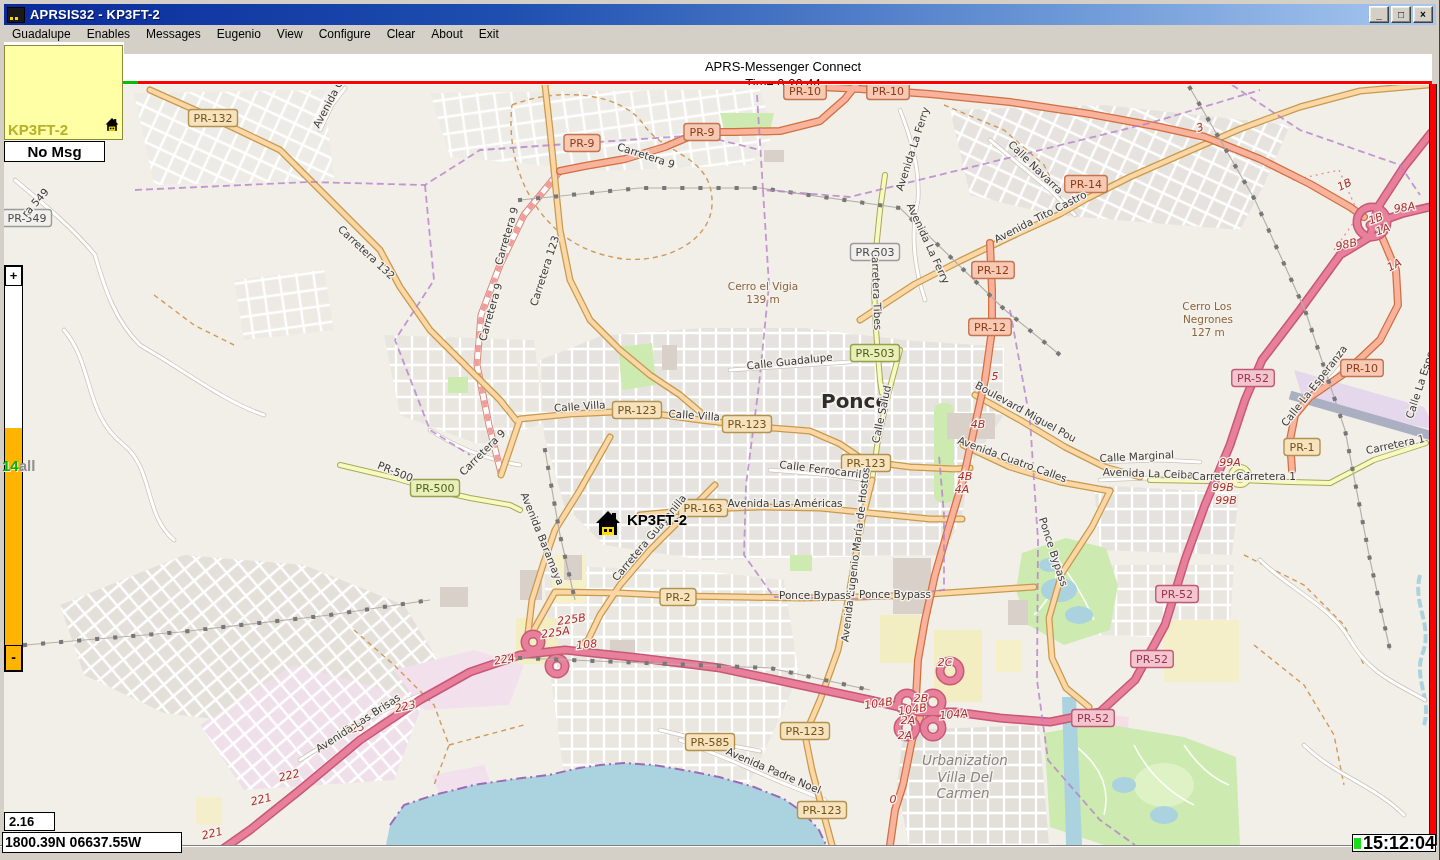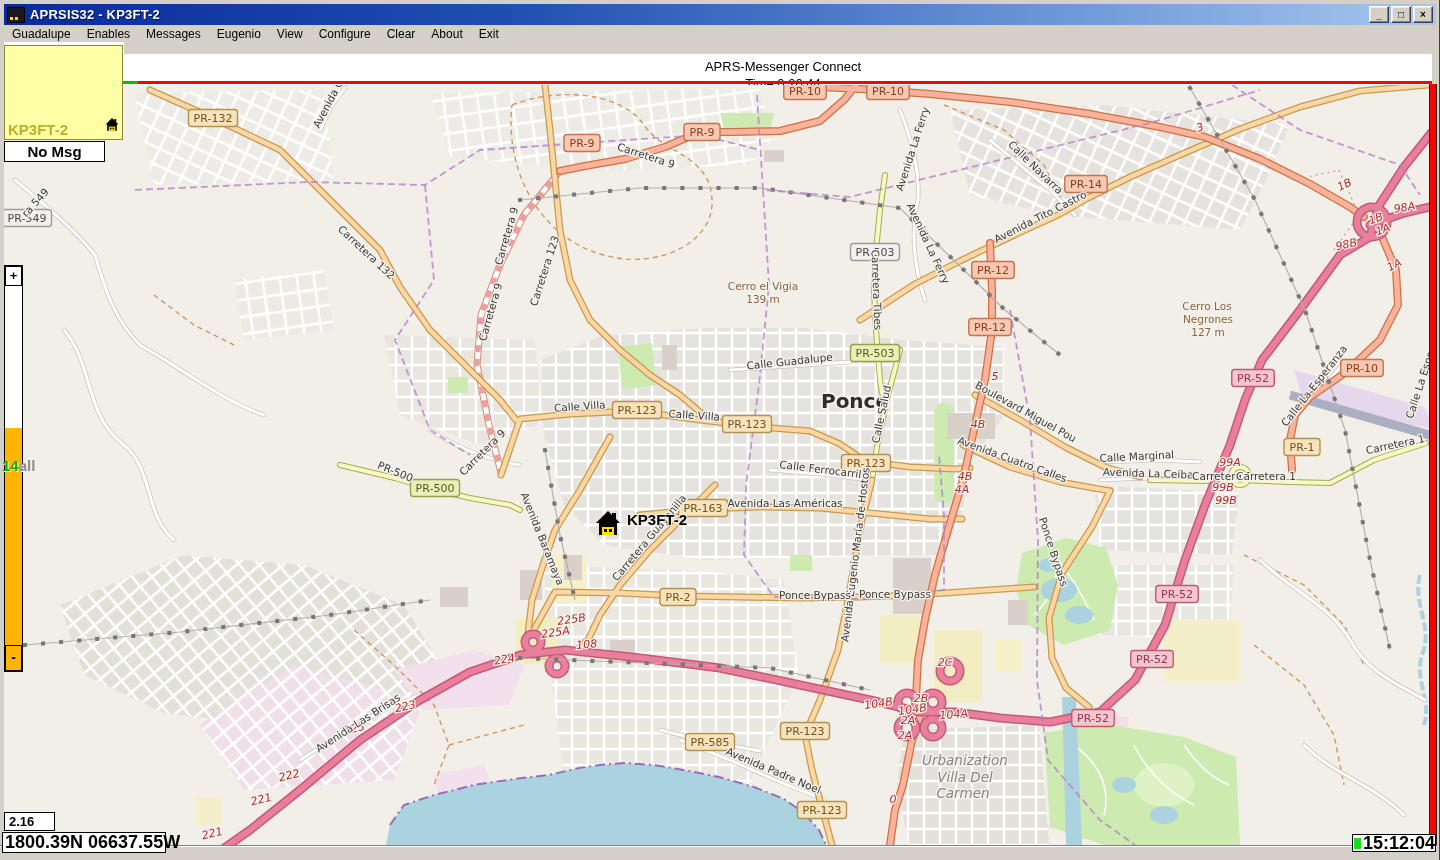--- a/index.html
+++ b/index.html
@@ -65,22 +65,22 @@
   .zs-minus{position:absolute;left:0;bottom:0;width:100%;height:26px;background:#ffb400;border:1px solid #000;
     box-sizing:border-box;text-align:center;font-weight:bold;font-size:14px;line-height:22px;}
   .zlabel{position:absolute;left:2px;top:457px;z-index:7;font-weight:bold;font-size:15px;
     text-shadow:1px 1px 0 #f2efe9;}
   .zlabel .lvl{color:#00b400;} .zlabel .rng{color:#8f8f8f;}
   .marker{position:absolute;left:591px;top:426px;z-index:6;display:flex;align-items:flex-start;}
   .marker .mlabel{font-weight:bold;font-size:15px;color:#000;margin:0 0 0 6px;
     text-shadow:1px 1px 0 #f2efe9,-1px -1px 0 #f2efe9,1px -1px 0 #f2efe9,-1px 1px 0 #f2efe9;}
   .zoomval{position:absolute;left:4px;top:812px;width:51px;height:19px;background:#fff;border:1px solid #000;
     box-sizing:border-box;font-weight:bold;font-size:13px;padding-left:4px;line-height:17px;z-index:7;}
-  .coords{position:absolute;left:2px;top:832px;width:164px;height:21px;background:#fff;border:1px solid #000;
-    box-sizing:border-box;font-weight:bold;font-size:18px;line-height:19px;padding-left:2px;z-index:8;white-space:nowrap;}
+  .coords{position:absolute;left:2px;top:832px;width:180px;height:21px;background:#fff;border:1px solid #000;
+    box-sizing:border-box;font-weight:bold;font-size:14px;line-height:19px;padding-left:2px;z-index:8;white-space:nowrap;}
   .clock{position:absolute;left:1352px;top:834px;width:84px;height:18px;background:#fff;border:1px solid #000;
     box-sizing:border-box;z-index:8;display:flex;align-items:center;}
   .clock .led{width:13px;height:11px;background:#18dd18;margin-left:1px;}
   .clock .ctime{font-weight:bold;font-size:18px;line-height:16px;margin-left:2px;}
   .bottom-strip{position:absolute;left:0;top:845px;width:1440px;height:15px;background:#d4d0c8;
     border-top:1px solid #808080;box-shadow:inset 0 1px 0 #ffffff;z-index:6;}
   .right-edge{position:absolute;left:1437px;top:0;width:3px;height:860px;background:#d4d0c8;
     border-right:1px solid #404040;box-sizing:border-box;z-index:9;}
 </style>
 </head>

